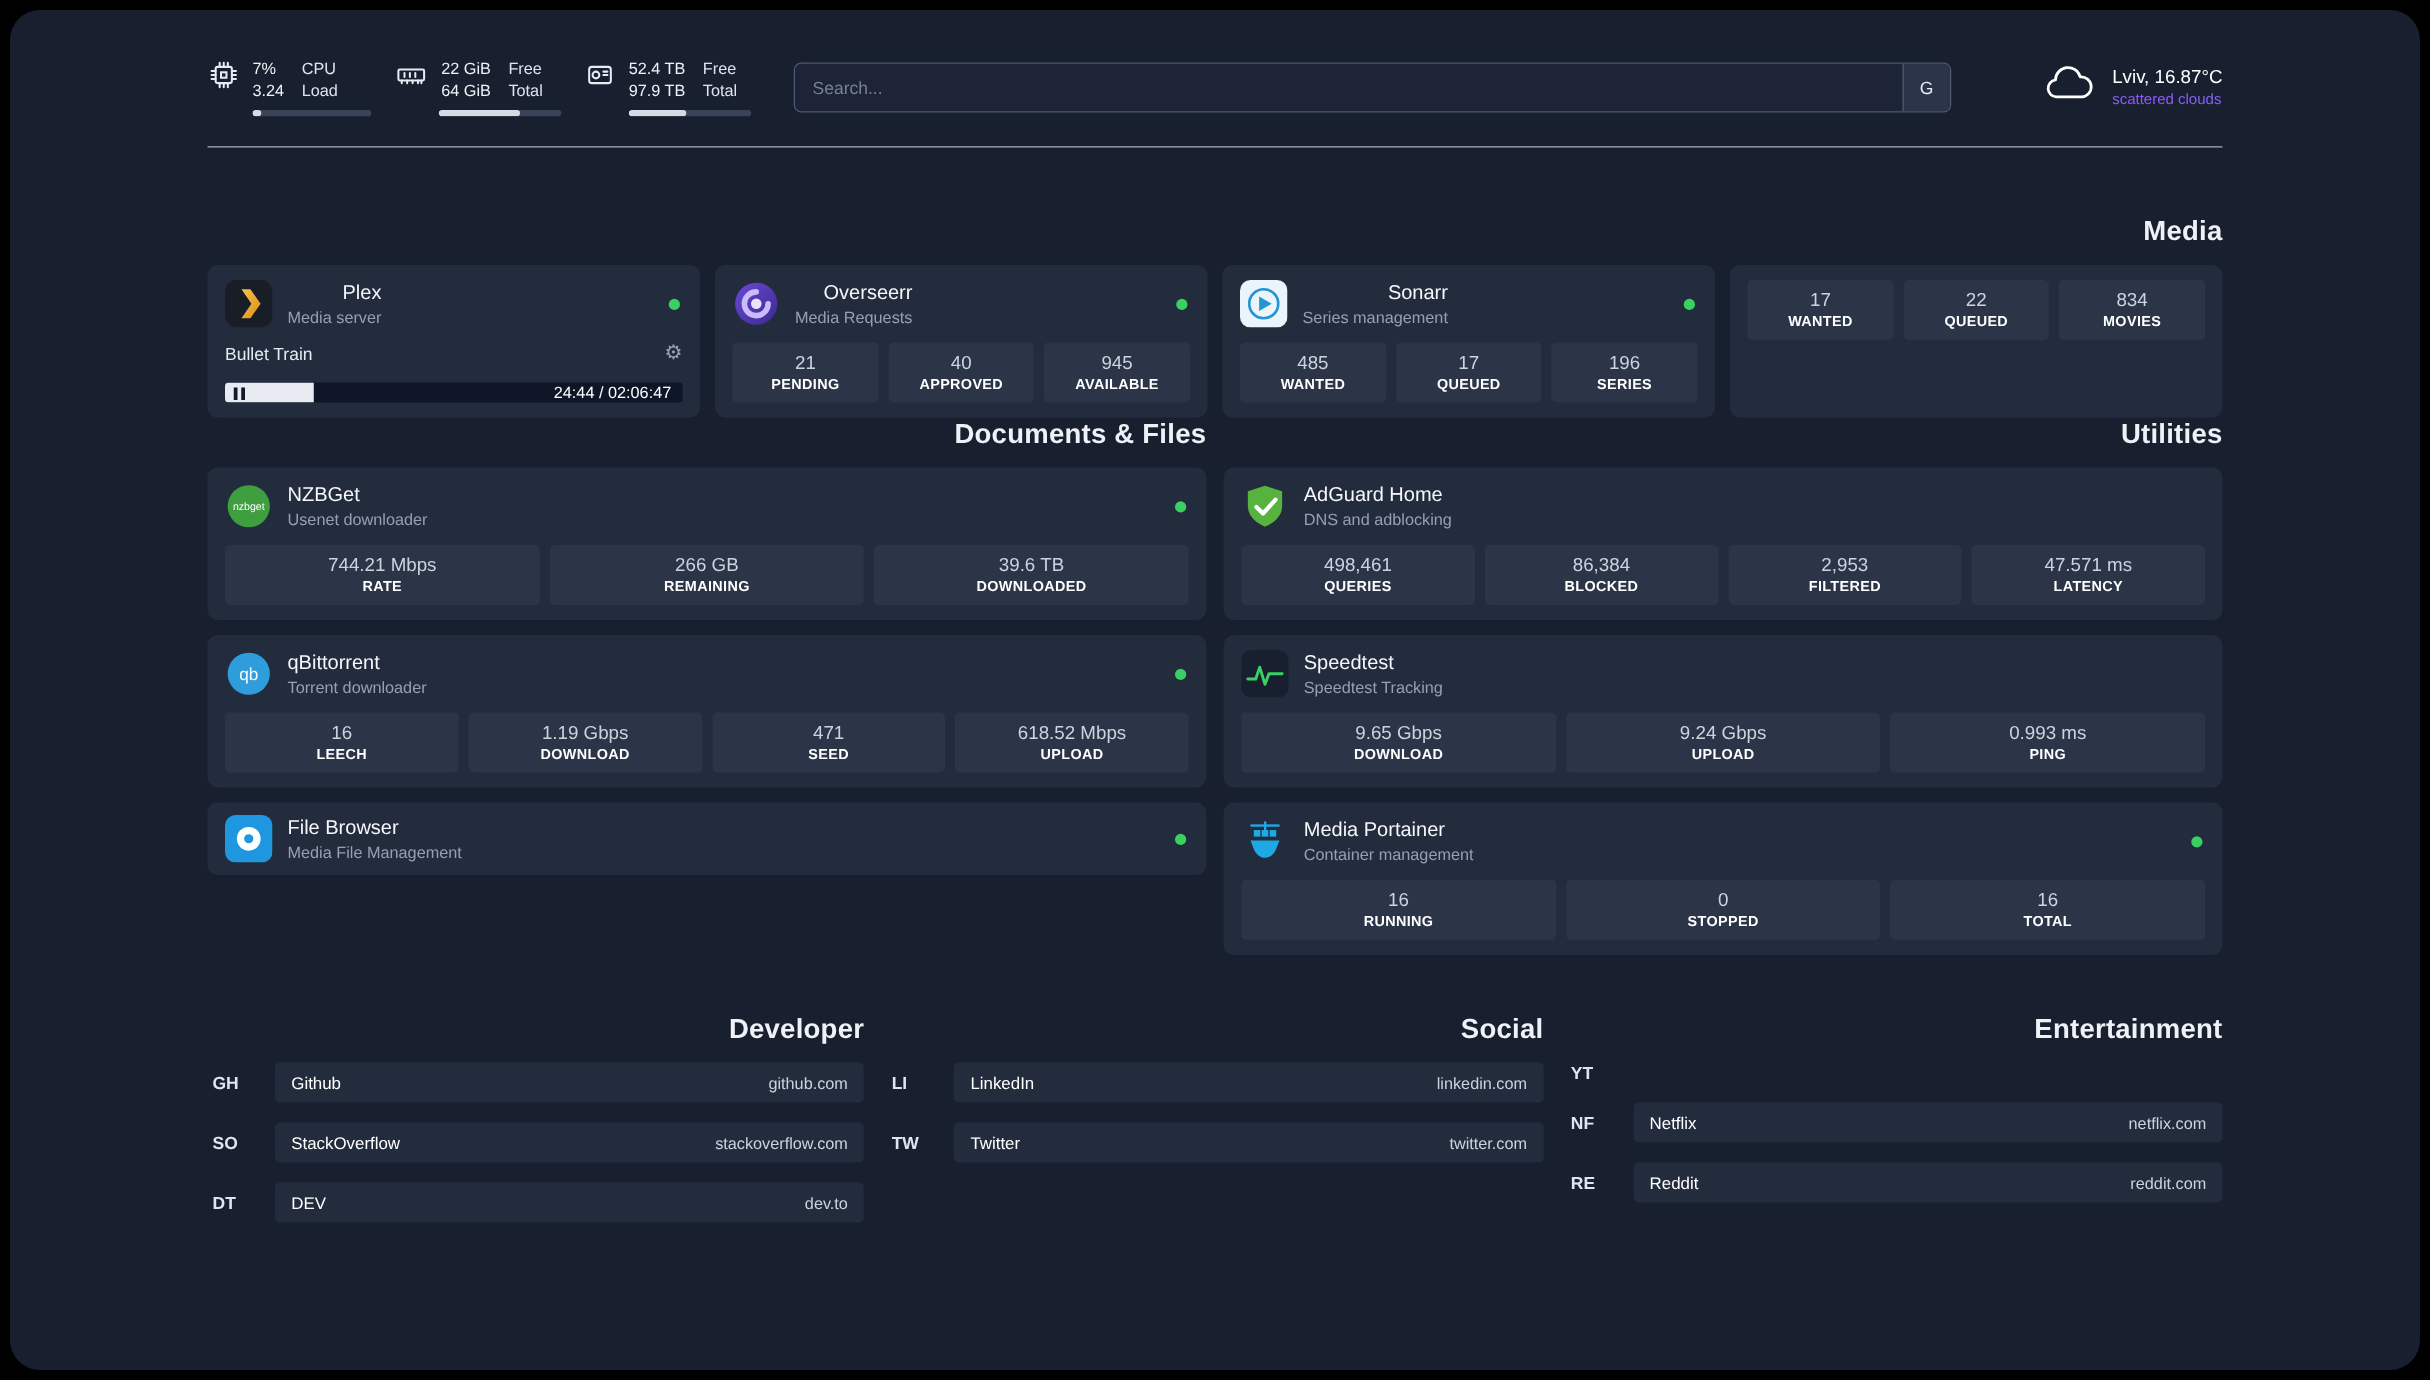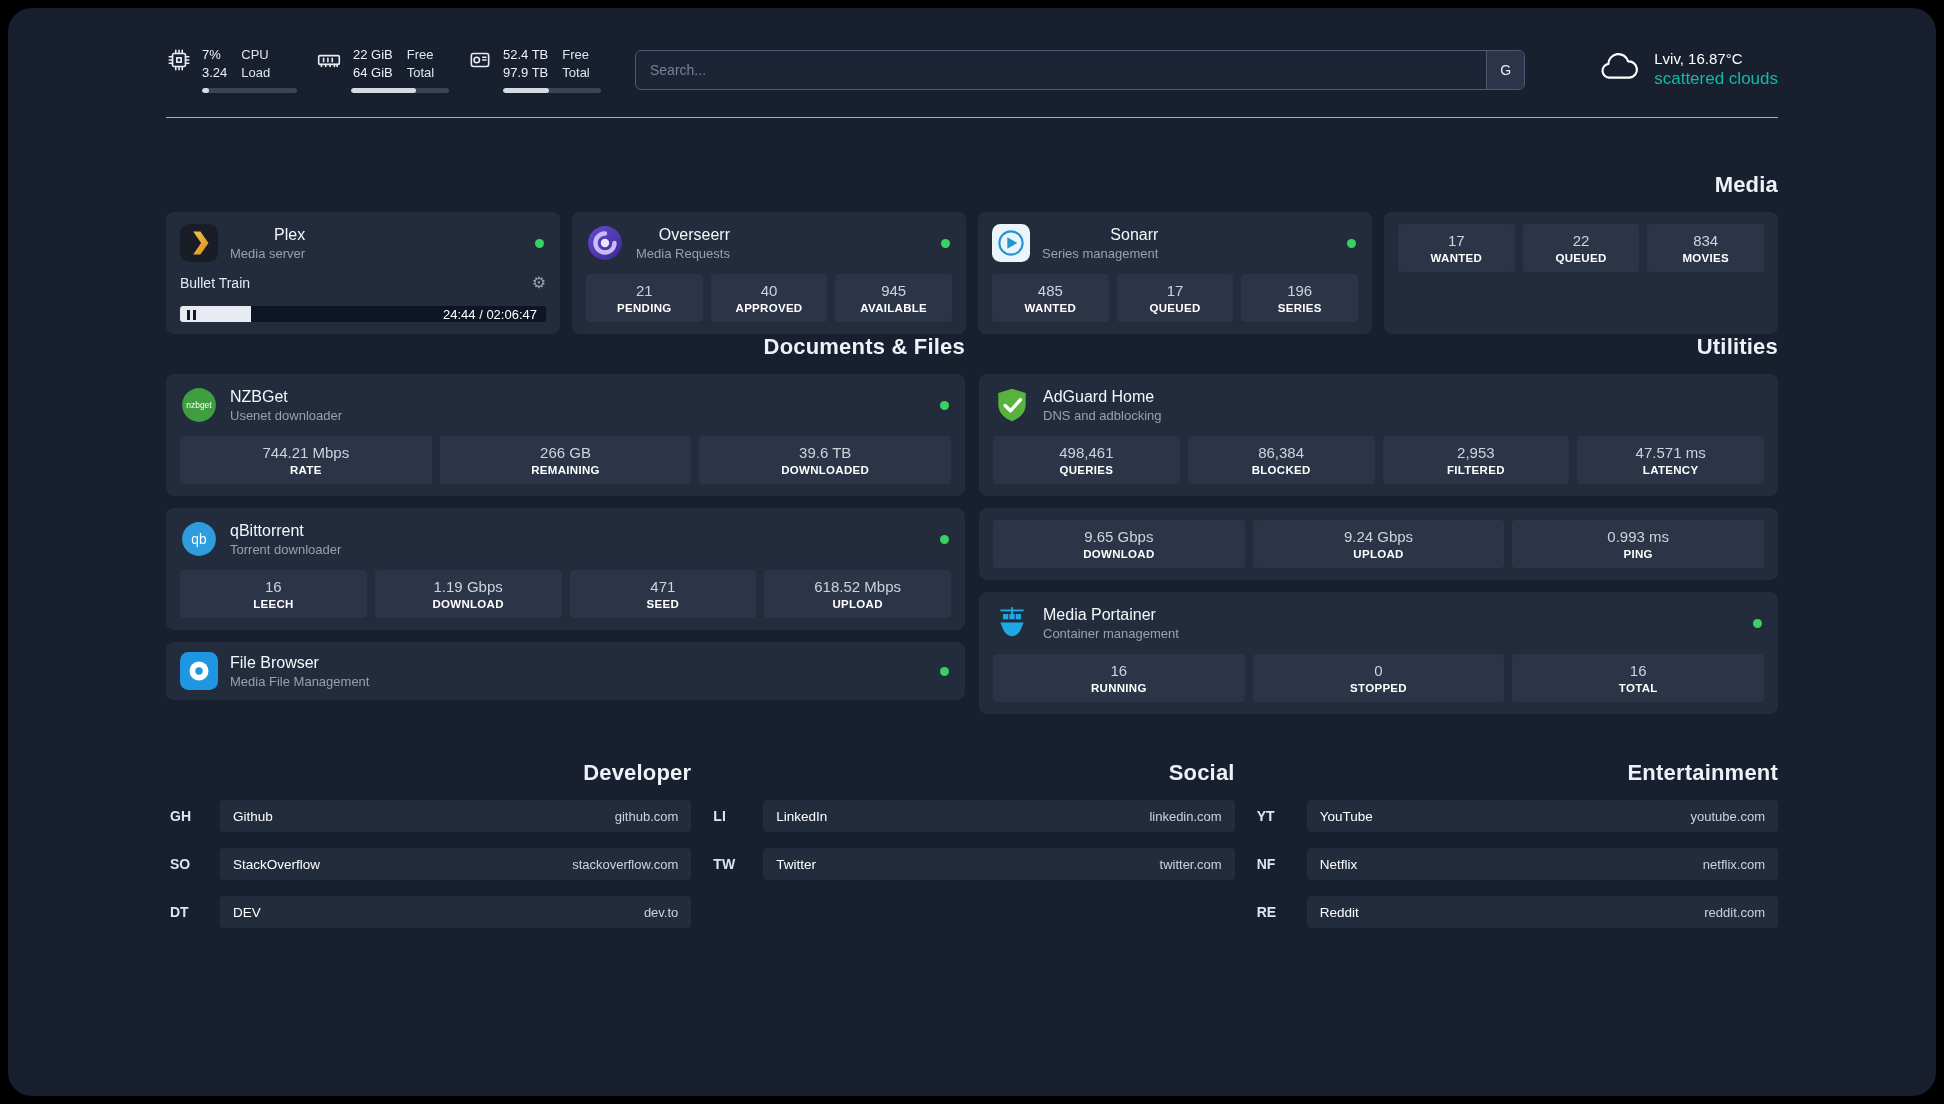--- a/index.html
+++ b/index.html
@@ -23,21 +23,21 @@
   .search{flex:1;margin-left:34px;margin-right:72px;height:38px;background:#1c2435;
     border:1px solid #4e5a72;border-radius:6px;display:flex;align-items:center;overflow:hidden;}
   .search input{flex:1;background:transparent;border:none;outline:none;color:#dfe5ee;
     font-size:14px;padding:0 14px;font-family:"Liberation Sans",sans-serif;}
   .search input::placeholder{color:#76819a;}
   .search-engine{height:100%;width:37px;background:#2b3448;border-left:1px solid #4e5a72;
     display:flex;align-items:center;justify-content:center;color:#e8ecf3;font-size:14px;cursor:pointer;}
 
   .weather{display:flex;align-items:center;gap:13px;}
   .w-loc{font-size:15px;color:#fff;}
-  .w-cond{font-size:17px;color:#14b8a6;margin-top:2px;}
+  .w-cond{font-size:12px;color:#8b5cf6;margin-top:2px;}
 
   .divider{height:1px;background:#c2c8d2;opacity:.85;margin-top:24px;}
 
   
   .section-title{font-size:22px;font-weight:600;color:#eef1f6;letter-spacing:.2px;margin:0 0 14px 0;text-align:right;}
   .sec-media{margin-top:54px;}
   .media-grid{display:grid;grid-template-columns:repeat(4,1fr);gap:12px;text-align:right;}
 
   .card{background:#232c3d;border-radius:8px;padding:12px 14px;display:flex;flex-direction:column;
     justify-content:space-between;gap:12px;cursor:pointer;}
@@ -427,20 +427,32 @@
                 <span class="stat-label">FILTERED</span>
               </div>
               <div class="stat">
                 <span class="stat-value">47.571 ms</span>
                 <span class="stat-label">LATENCY</span>
               </div>
             </div>
           </div>
 
           <div class="card">
+            <div class="card-head">
+              <span class="app-icon">
+                <svg viewBox="0 0 36 36" width="38" height="38">
+                  <rect width="36" height="36" rx="8" fill="#18202f"></rect>
+                  <path d="M5 22h6l3-9 4 13 3-8h10" stroke="#3ad163" stroke-width="2.2" fill="none" stroke-linecap="round" stroke-linejoin="round"></path>
+                </svg>
+              </span>
+              <div class="names">
+                <span class="app-name">Speedtest</span>
+                <span class="app-desc">Speedtest Tracking</span>
+              </div>
+            </div>
             <div class="stats">
               <div class="stat">
                 <span class="stat-value">9.65 Gbps</span>
                 <span class="stat-label">DOWNLOAD</span>
               </div>
               <div class="stat">
                 <span class="stat-value">9.24 Gbps</span>
                 <span class="stat-label">UPLOAD</span>
               </div>
               <div class="stat">
@@ -529,24 +541,20 @@
             <span class="link-name">Twitter</span>
             <span class="link-url">twitter.com</span>
           </div>
         </div>
       </div>
 
       <div>
         <h2 class="section-title">Entertainment</h2>
         <div class="link-row">
           <span class="link-abbr">YT</span>
-          <div class="link-pill">
-            <span class="link-name">YouTube</span>
-            <span class="link-url">youtube.com</span>
-          </div>
         </div>
         <div class="link-row">
           <span class="link-abbr">NF</span>
           <div class="link-pill">
             <span class="link-name">Netflix</span>
             <span class="link-url">netflix.com</span>
           </div>
         </div>
         <div class="link-row">
           <span class="link-abbr">RE</span>

